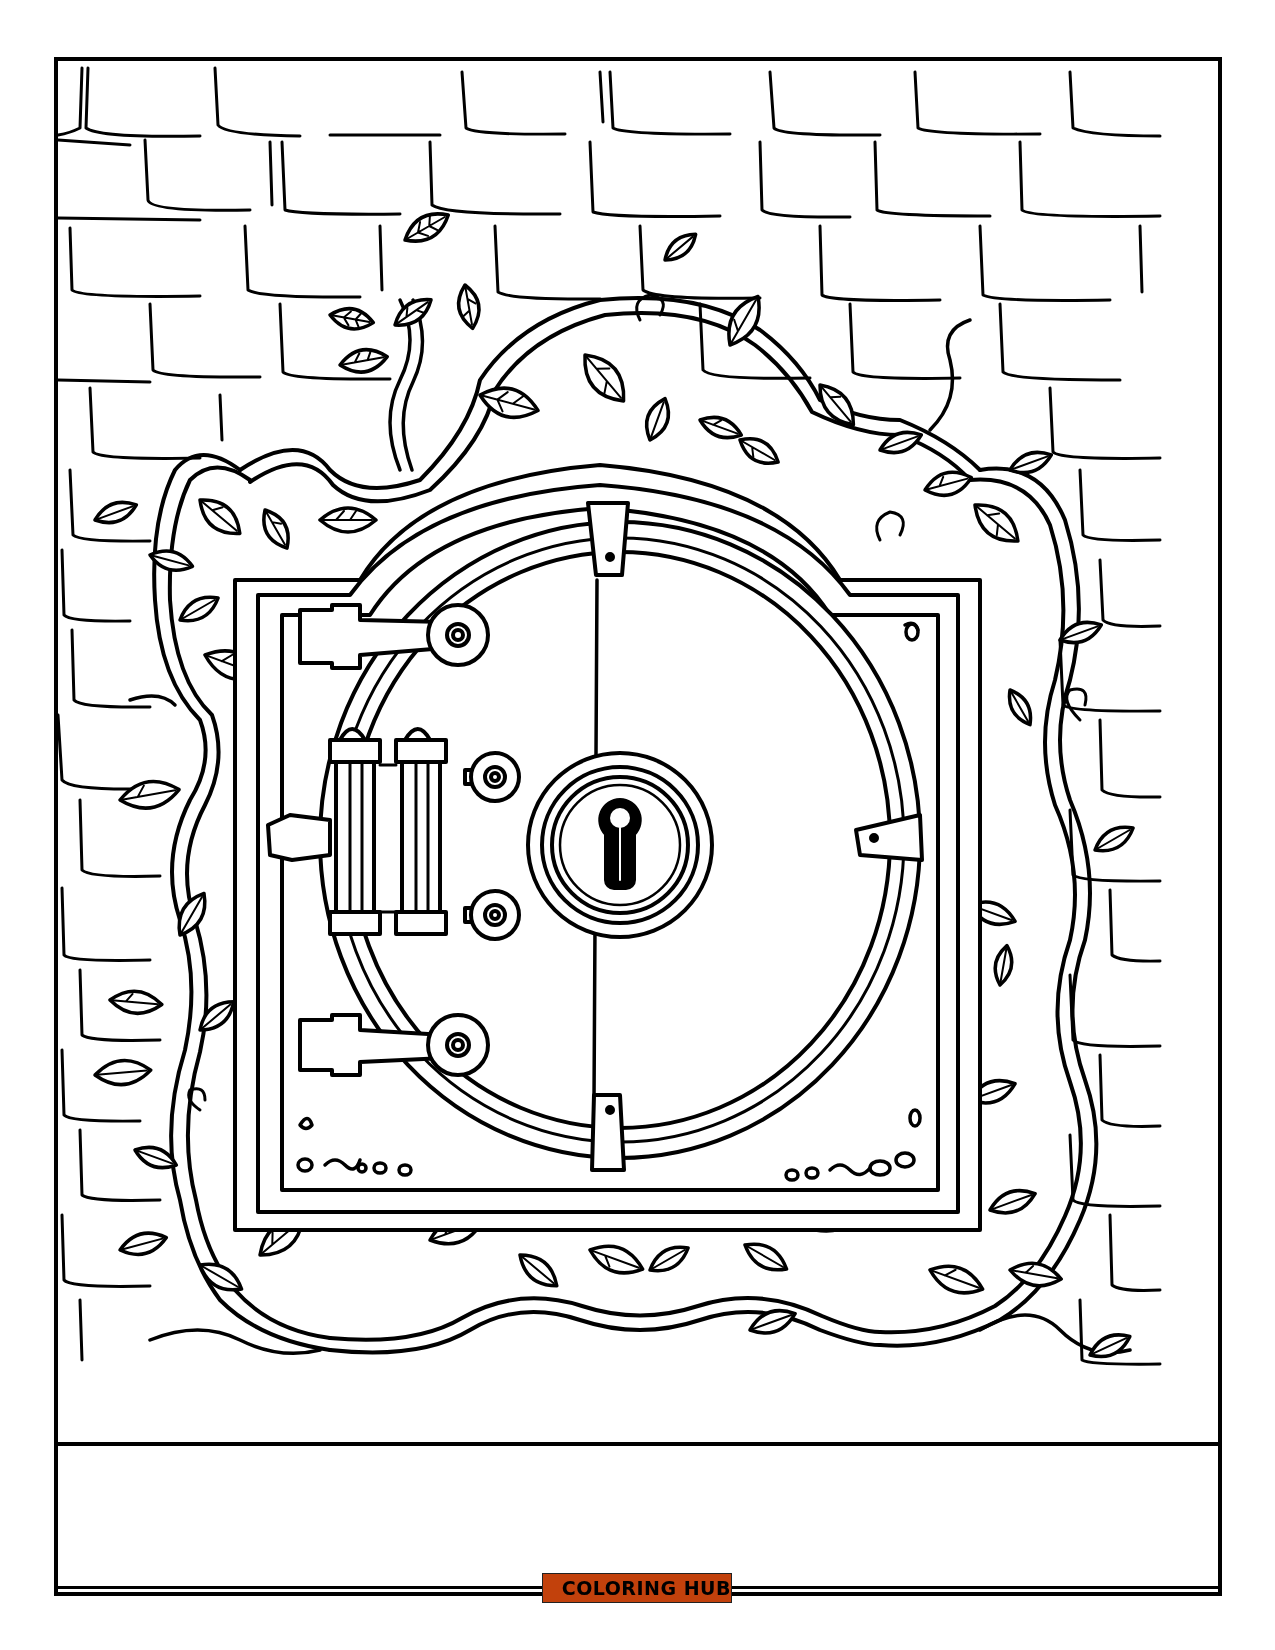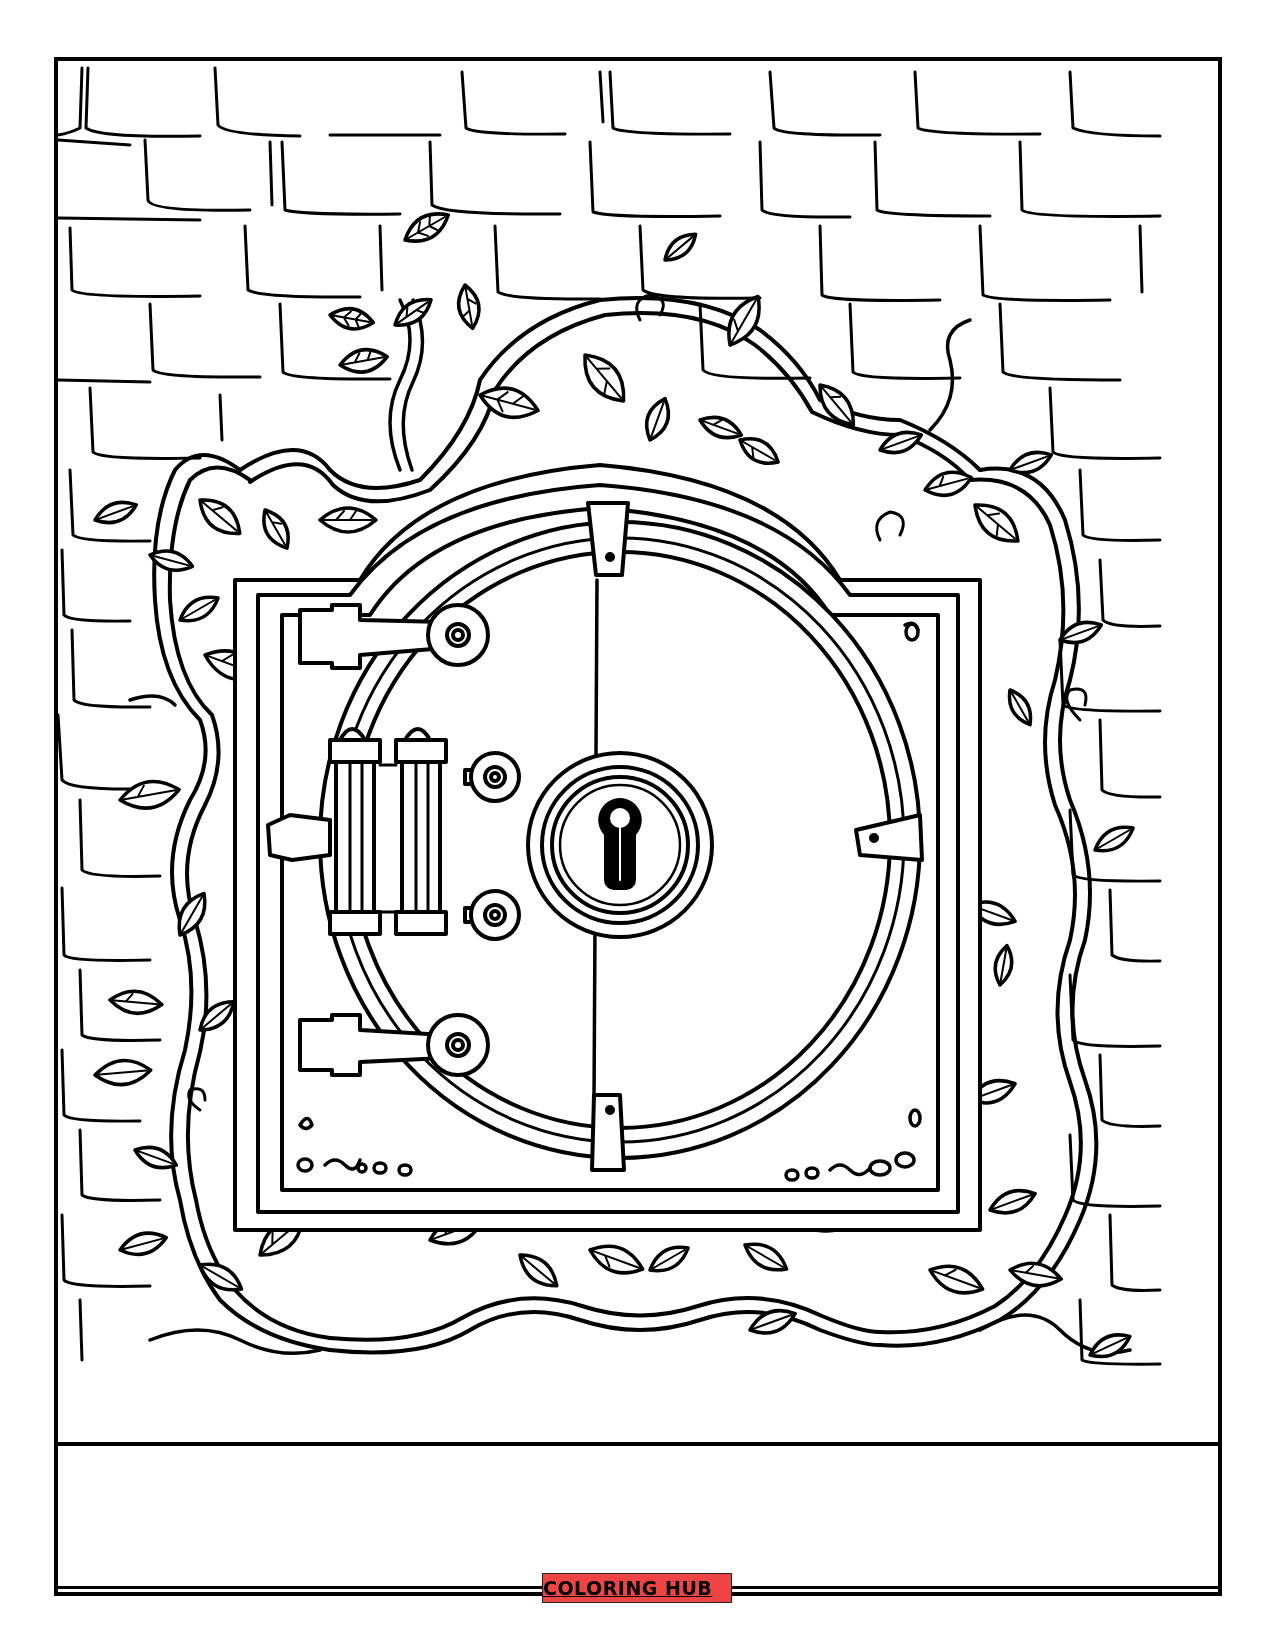--- a/index.html
+++ b/index.html
@@ -56,26 +56,25 @@
       height: 146px;
       background: #fff;
     }
     .brand-badge {
       position: absolute;
       left: 542px;
       top: 1573px;
       width: 190px;
       height: 30px;
       border: 1.5px solid #222;
-      background: #ef4444;
+      background: #c2410c;
       box-sizing: border-box;
       display: flex;
       align-items: center;
-      justify-content: flex-start;
-      text-decoration: underline;
+      justify-content: flex-end;
     }
     .brand-badge span {
       font-family: "DejaVu Sans", sans-serif;
       font-weight: bold;
       font-size: 19px;
       letter-spacing: 0.5px;
       color: #000;
     }
     .badge-line {
       position: absolute;

